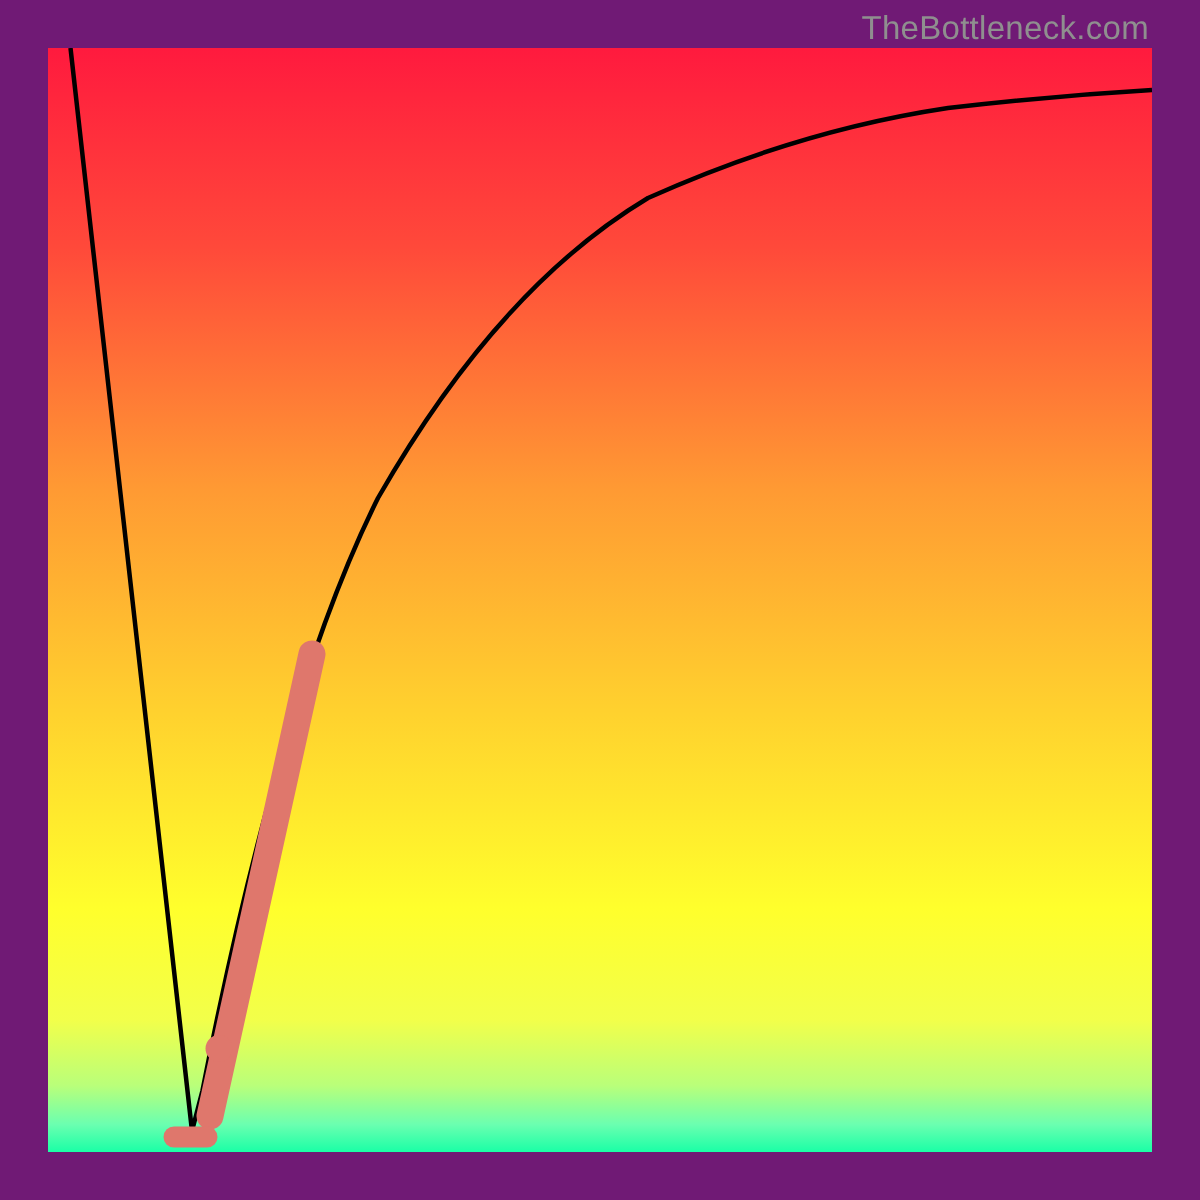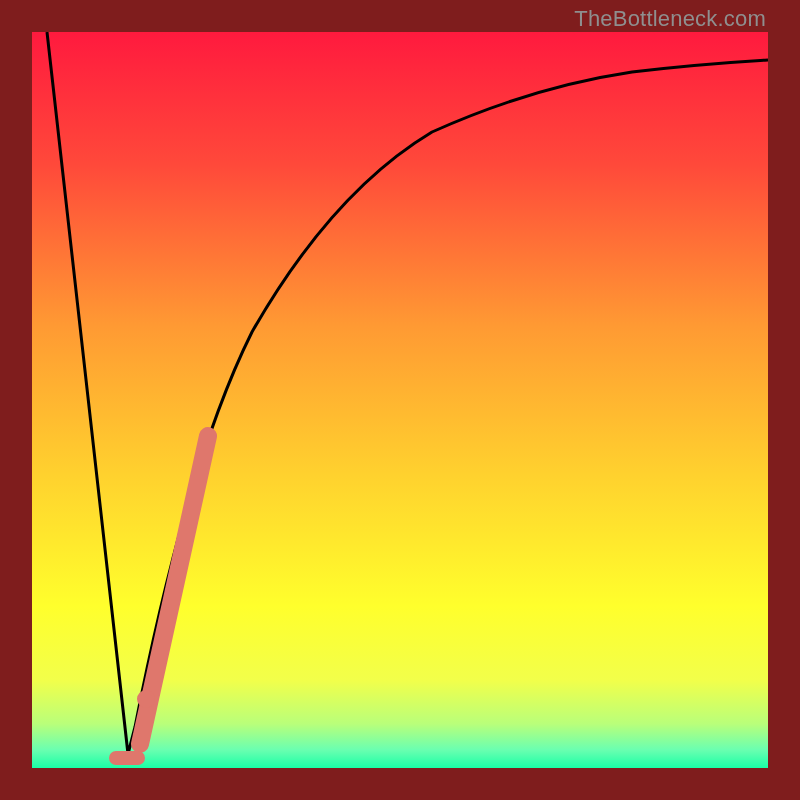--- a/index.html
+++ b/index.html
@@ -9,21 +9,21 @@
     height: 800px;
     background: #000;
     overflow: hidden;
   }
   .frame {
     position: absolute;
     left: 0;
     top: 0;
     width: 800px;
     height: 800px;
-    background: #7f1d1d;
+    background: #701a75;
   }
   .plot {
     position: absolute;
     left: 32px;
     top: 32px;
     width: 736px;
     height: 736px;
     overflow: hidden;
   }
   .gradient {

